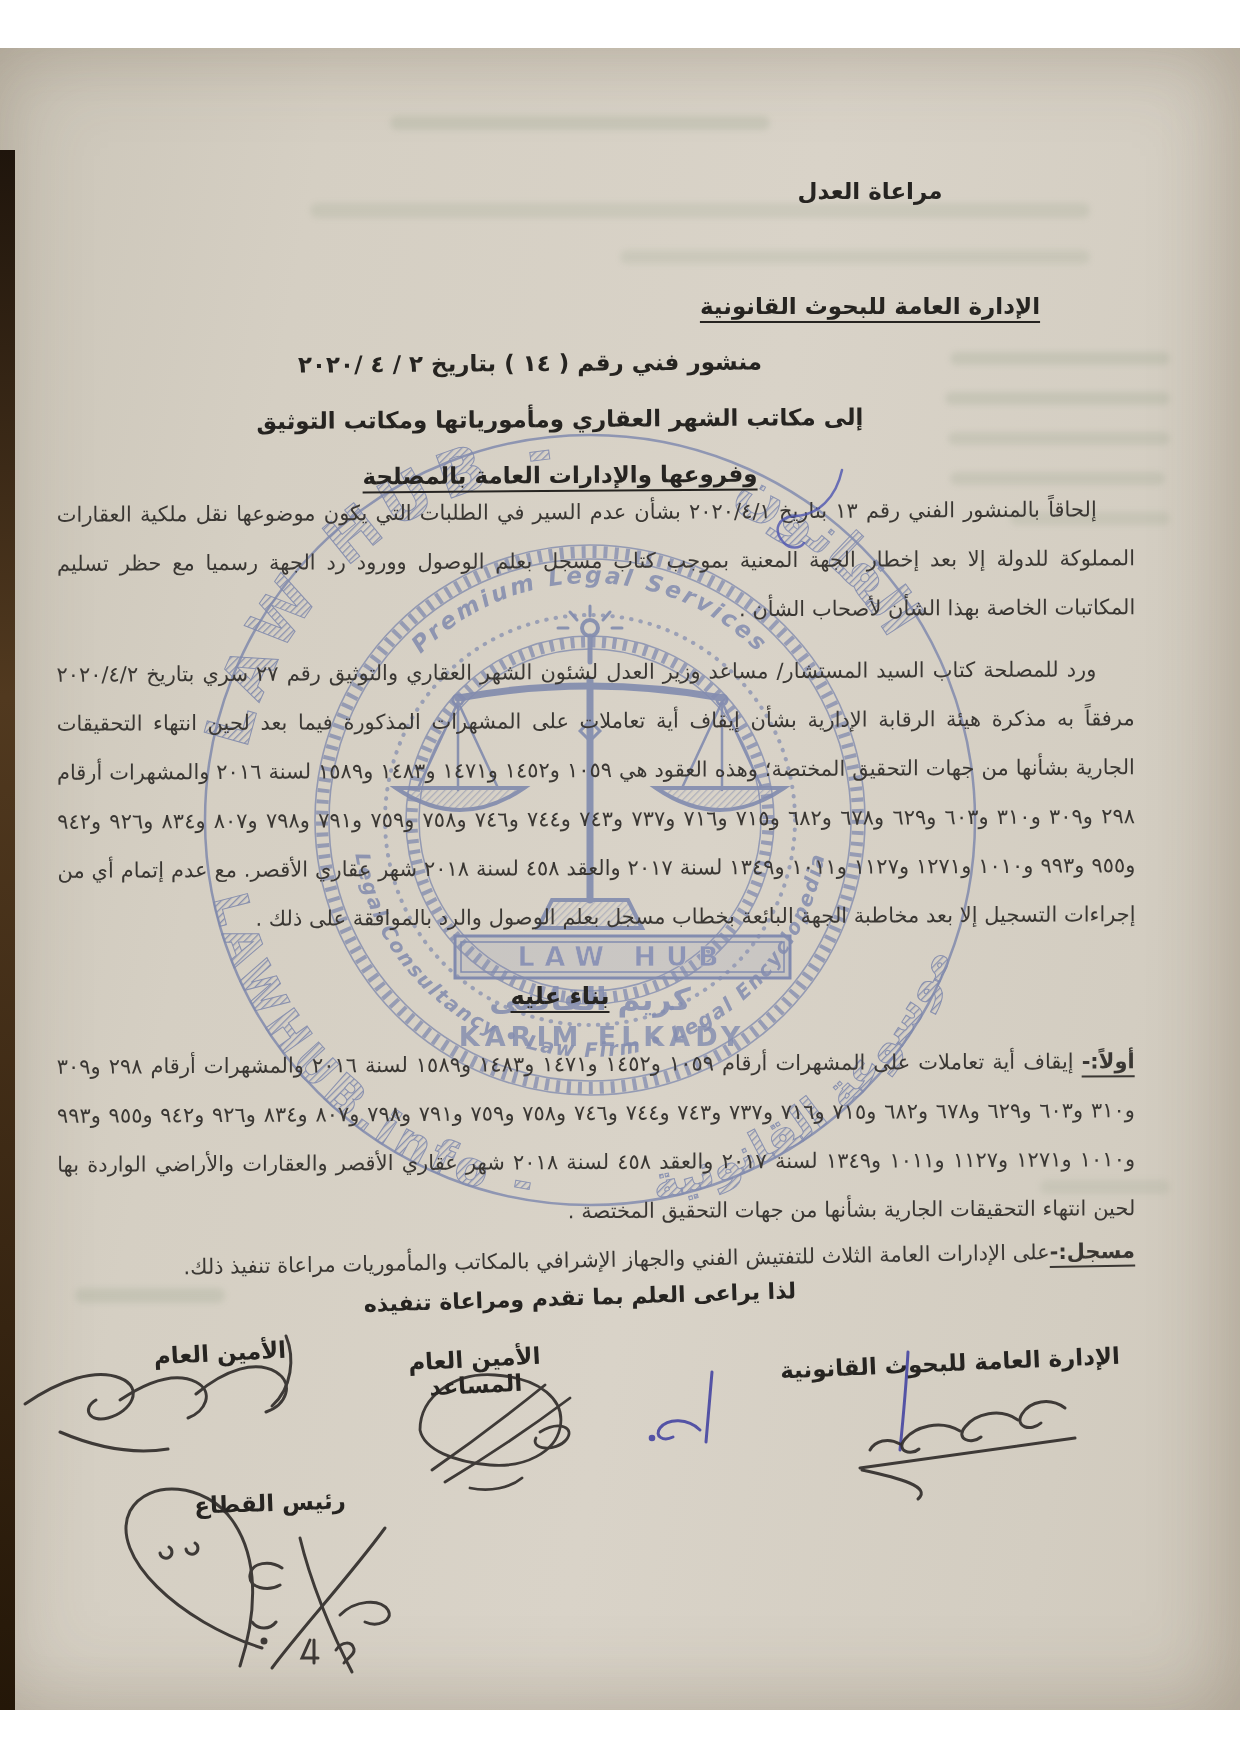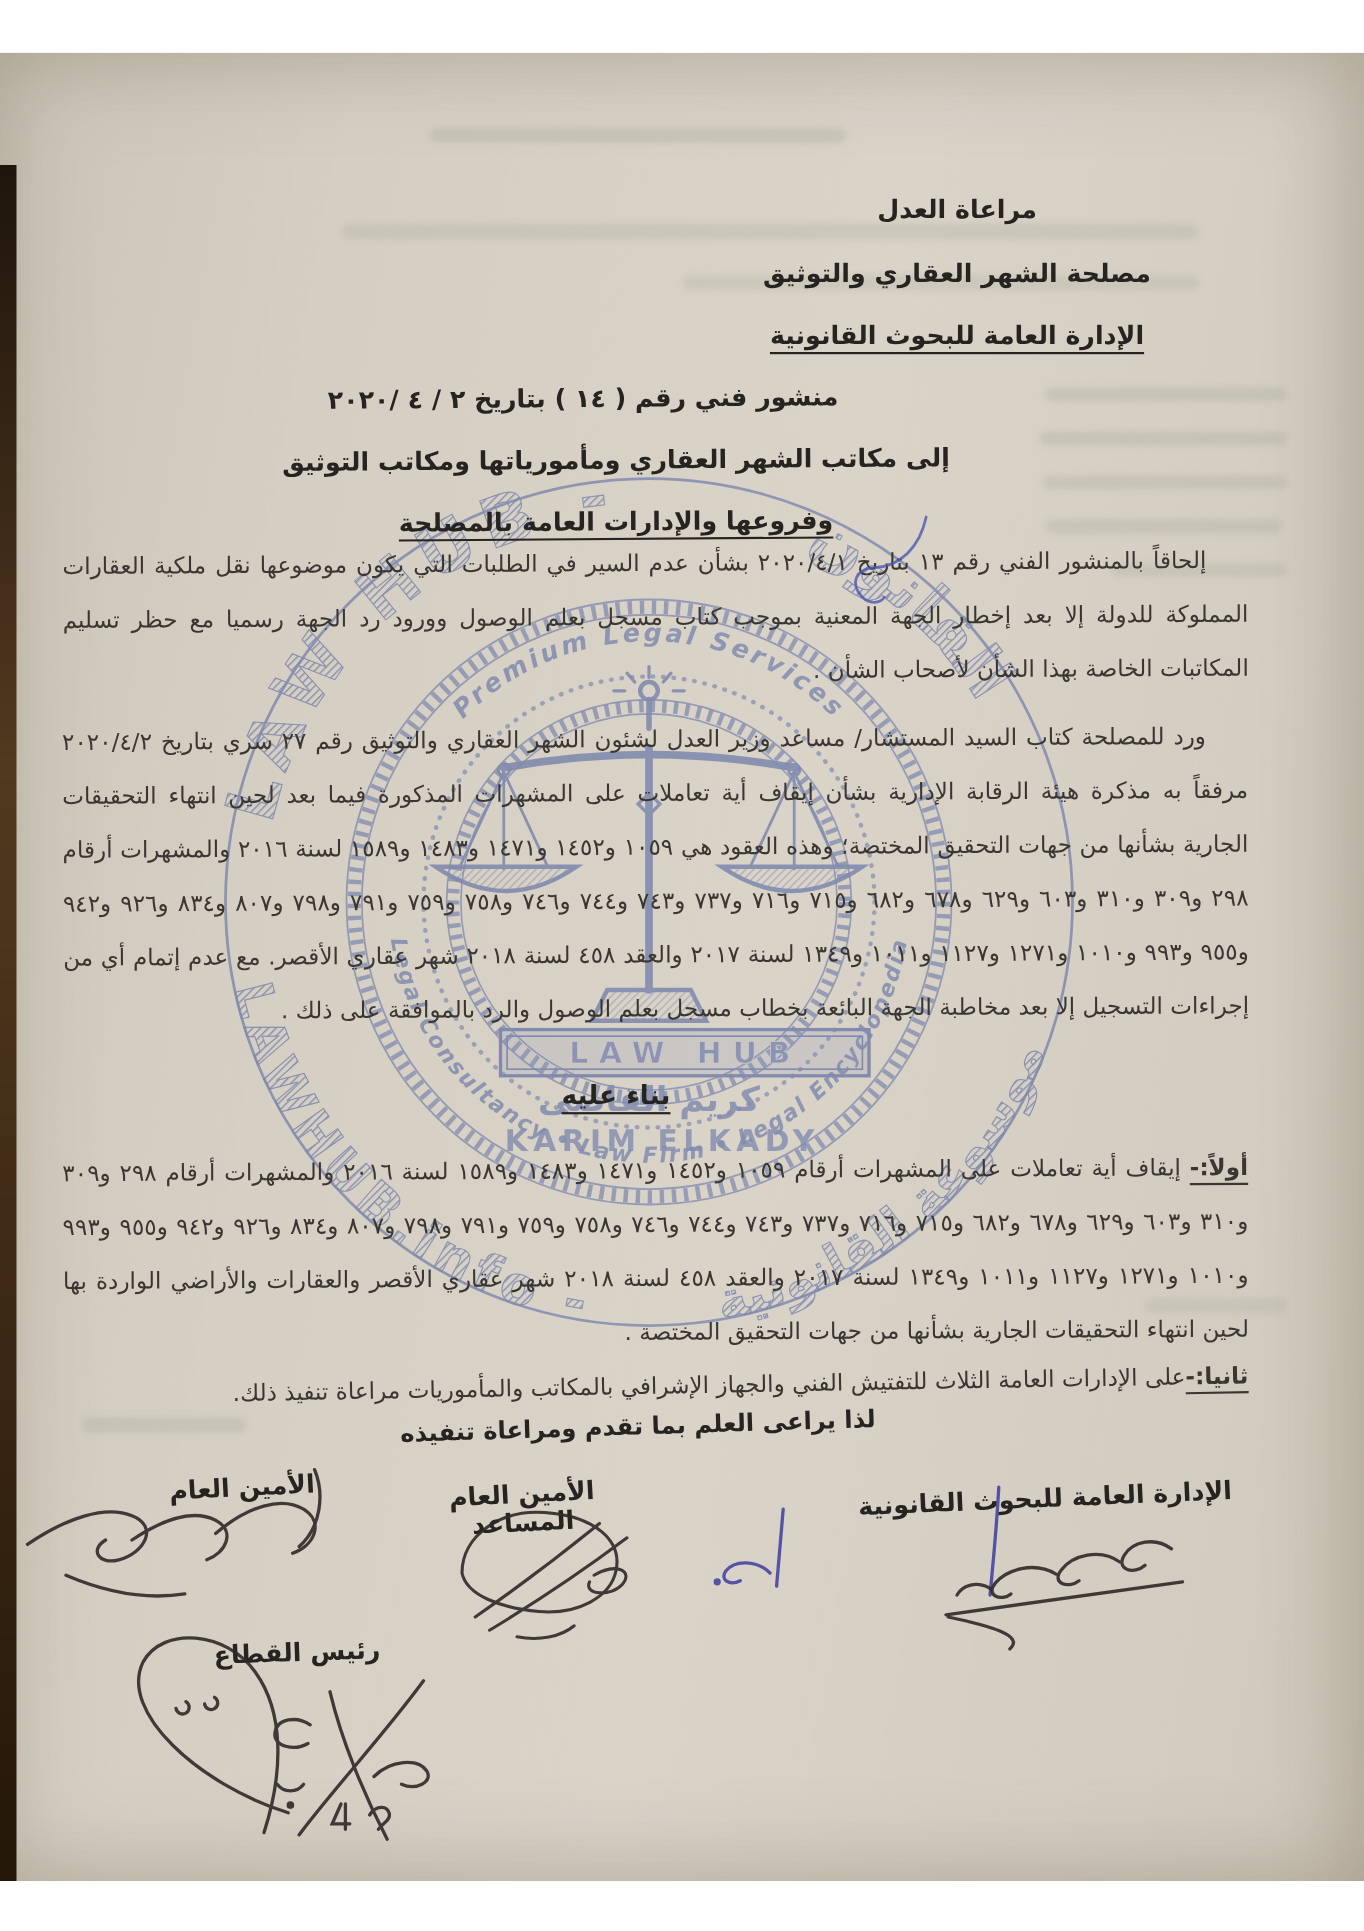--- a/index.html
+++ b/index.html
@@ -121,39 +121,38 @@
         <rect x="315" y="556" width="335" height="42" fill="rgba(139,157,223,0.18)" stroke="#7f93d8" stroke-width="3"></rect>
         <rect x="321" y="562" width="323" height="30" fill="none" stroke="#7f93d8" stroke-width="1.5"></rect>
         <text x="483" y="586" text-anchor="middle" font-size="27" font-weight="bold" letter-spacing="10" fill="#8fa0e2" stroke="#eef1fb" stroke-width=".6">LAW HUB</text>
         <text x="450" y="630" text-anchor="middle" font-size="31" font-weight="bold" fill="#7f93d8" opacity=".85">كريم القاضى</text>
         <text x="462" y="666" text-anchor="middle" font-size="27" font-weight="bold" letter-spacing="5" fill="#7f93d8" opacity=".8">KARIM ELKADY</text>
       </g>
     </svg>
   </div>
 
   <div class="txt hdr center" style="left:620px;top:178px;width:500px;">مراعاة العدل</div>
-  <div class="txt hdr center" style="left:620px;top:236px;width:500px;">مصلحة الشهر العقاري والتوثيق</div>
   <div class="txt hdr center u" style="left:620px;top:293px;width:500px;">الإدارة العامة للبحوث القانونية</div>
 
   <div class="txt hdr center" style="left:90px;top:350px;width:880px;transform:rotate(-.4deg);">منشور فني رقم ( ١٤ ) بتاريخ ٢ / ٤ /٢٠٢٠</div>
   <div class="txt hdr center" style="left:110px;top:406px;width:900px;transform:rotate(-.4deg);">إلى مكاتب الشهر العقاري ومأمورياتها ومكاتب التوثيق</div>
   <div class="txt hdr center u" style="left:110px;top:462px;width:900px;transform:rotate(-.4deg);">وفروعها والإدارات العامة بالمصلحة</div>
 
   <div class="txt para" style="left:57px;top:488px;width:1078px;text-indent:38px;transform:rotate(-.3deg);">إلحاقاً بالمنشور الفني رقم ١٣ بتاريخ ٢٠٢٠/٤/١ بشأن عدم السير في الطلبات التي يكون موضوعها نقل ملكية العقارات المملوكة للدولة إلا بعد إخطار الجهة المعنية بموجب كتاب مسجل بعلم الوصول وورود رد الجهة رسميا مع حظر تسليم المكاتبات الخاصة بهذا الشأن لأصحاب الشأن .</div>
 
   <div class="txt para" style="left:57px;top:648px;width:1078px;text-indent:38px;transform:rotate(-.3deg);">ورد للمصلحة كتاب السيد المستشار/ مساعد وزير العدل لشئون الشهر العقاري والتوثيق رقم ٢٧ سري بتاريخ ٢٠٢٠/٤/٢ مرفقاً به مذكرة هيئة الرقابة الإدارية بشأن إيقاف أية تعاملات على المشهرات المذكورة فيما بعد لحين انتهاء التحقيقات الجارية بشأنها من جهات التحقيق المختصة؛ وهذه العقود هي ١٠٥٩ و١٤٥٢ و١٤٧١ و١٤٨٣ و١٥٨٩ لسنة ٢٠١٦ والمشهرات أرقام ٢٩٨ و٣٠٩ و٣١٠ و٦٠٣ و٦٢٩ و٦٧٨ و٦٨٢ و٧١٥ و٧١٦ و٧٣٧ و٧٤٣ و٧٤٤ و٧٤٦ و٧٥٨ و٧٥٩ و٧٩١ و٧٩٨ و٨٠٧ و٨٣٤ و٩٢٦ و٩٤٢ و٩٥٥ و٩٩٣ و١٠١٠ و١٢٧١ و١١٢٧ و١٠١١ و١٣٤٩ لسنة ٢٠١٧ والعقد ٤٥٨ لسنة ٢٠١٨ شهر عقاري الأقصر. مع عدم إتمام أي من إجراءات التسجيل إلا بعد مخاطبة الجهة البائعة بخطاب مسجل بعلم الوصول والرد بالموافقة على ذلك .</div>
 
   <div class="txt hdr center u" style="left:380px;top:982px;width:360px;font-size:24px;">بناء عليه</div>
 
   <div class="txt para" style="left:57px;top:1040px;width:1078px;transform:rotate(-.3deg);">
     <span class="u" style="font-weight:bold;">أولاً:-</span><span> إيقاف أية تعاملات على المشهرات أرقام ١٠٥٩ و١٤٥٢ و١٤٧١ و١٤٨٣ و١٥٨٩ لسنة ٢٠١٦ والمشهرات أرقام ٢٩٨ و٣٠٩ و٣١٠ و٦٠٣ و٦٢٩ و٦٧٨ و٦٨٢ و٧١٥ و٧١٦ و٧٣٧ و٧٤٣ و٧٤٤ و٧٤٦ و٧٥٨ و٧٥٩ و٧٩١ و٧٩٨ و٨٠٧ و٨٣٤ و٩٢٦ و٩٤٢ و٩٥٥ و٩٩٣ و١٠١٠ و١٢٧١ و١١٢٧ و١٠١١ و١٣٤٩ لسنة ٢٠١٧ والعقد ٤٥٨ لسنة ٢٠١٨ شهر عقاري الأقصر والعقارات والأراضي الواردة بها لحين انتهاء التحقيقات الجارية بشأنها من جهات التحقيق المختصة .</span>
   </div>
 
   <div class="txt para" style="left:57px;top:1236px;width:1078px;transform:rotate(-1deg);">
-    <span class="u" style="font-weight:bold;">ثانيا:-</span><span>على الإدارات العامة الثلاث للتفتيش الفني والجهاز الإشرافي بالمكاتب والمأموريات مراعاة تنفيذ ذلك.</span>
+    <span class="u" style="font-weight:bold;">مسجل:-</span><span>على الإدارات العامة الثلاث للتفتيش الفني والجهاز الإشرافي بالمكاتب والمأموريات مراعاة تنفيذ ذلك.</span>
   </div>
 
   <div class="txt hdr center" style="left:180px;top:1285px;width:800px;font-size:22px;transform:rotate(-1.8deg);">لذا يراعى العلم بما تقدم ومراعاة تنفيذه</div>
 
   <div class="txt hdr center" style="left:770px;top:1350px;width:360px;transform:rotate(-2.5deg);">الإدارة العامة للبحوث القانونية</div>
   <div class="txt hdr center" style="left:360px;top:1346px;width:230px;transform:rotate(-3deg);">الأمين العام المساعد</div>
   <div class="txt hdr center" style="left:130px;top:1340px;width:180px;transform:rotate(-3deg);">الأمين العام</div>
   <div class="txt hdr center" style="left:160px;top:1490px;width:220px;transform:rotate(-2deg);">رئيس القطاع</div>
 
   <div class="inkwrap">

